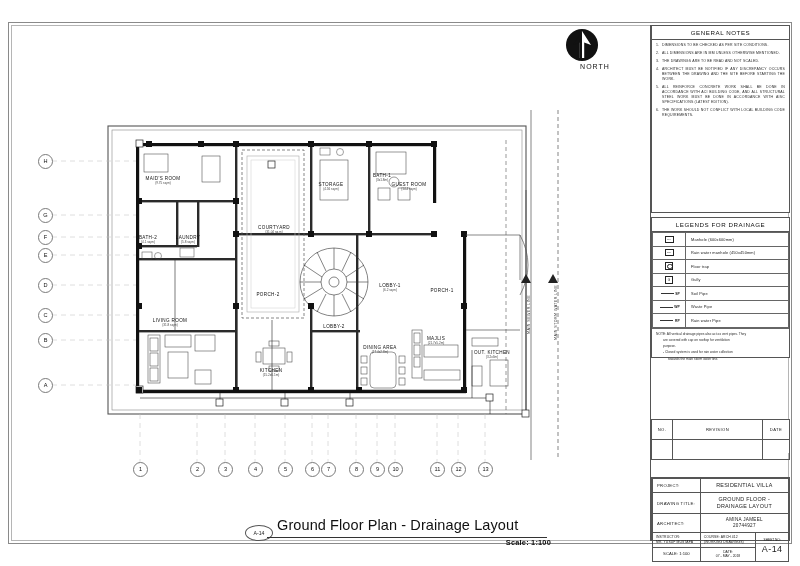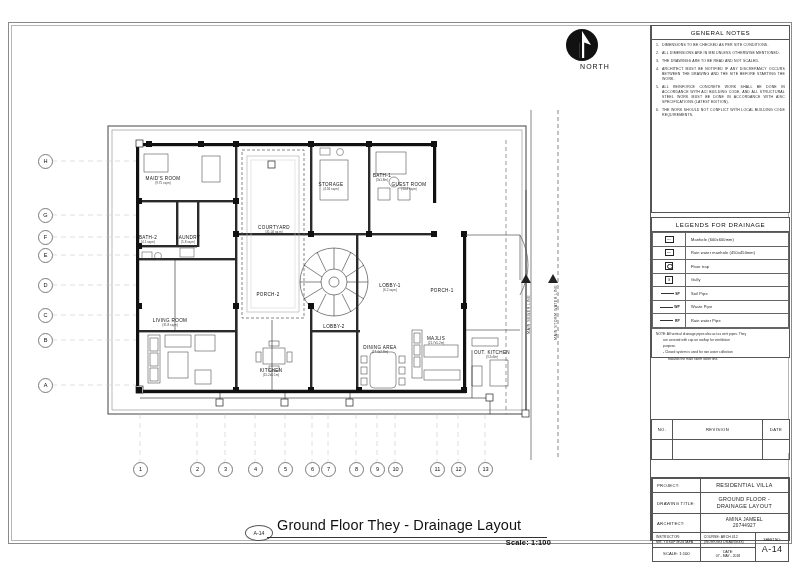--- a/index.html
+++ b/index.html
@@ -533,19 +533,19 @@
     <div class="rm" style="left:393px;top:306px;width:46px;">
       <div class="rn">MAJLIS</div>
       <div class="ra">(21.7x5.2m)</div>
     </div>
 
     <div class="vtxt" style="left:507px;top:265px;">MAIN SEWER LINE</div>
     <div class="vtxt" style="left:534px;top:255px;">MAIN STORM WATER LINE</div>
 
     <div class="plantitle">
       <div class="tag">A-14</div>
-      <div class="nm">Ground Floor They - Drainage Layout</div>
+      <div class="nm">Ground Floor Plan - Drainage Layout</div>
       <div class="ul"></div>
       <div class="sc">Scale: 1:100</div>
     </div>
   </div>
 
 </div>
 
 </body></html>

